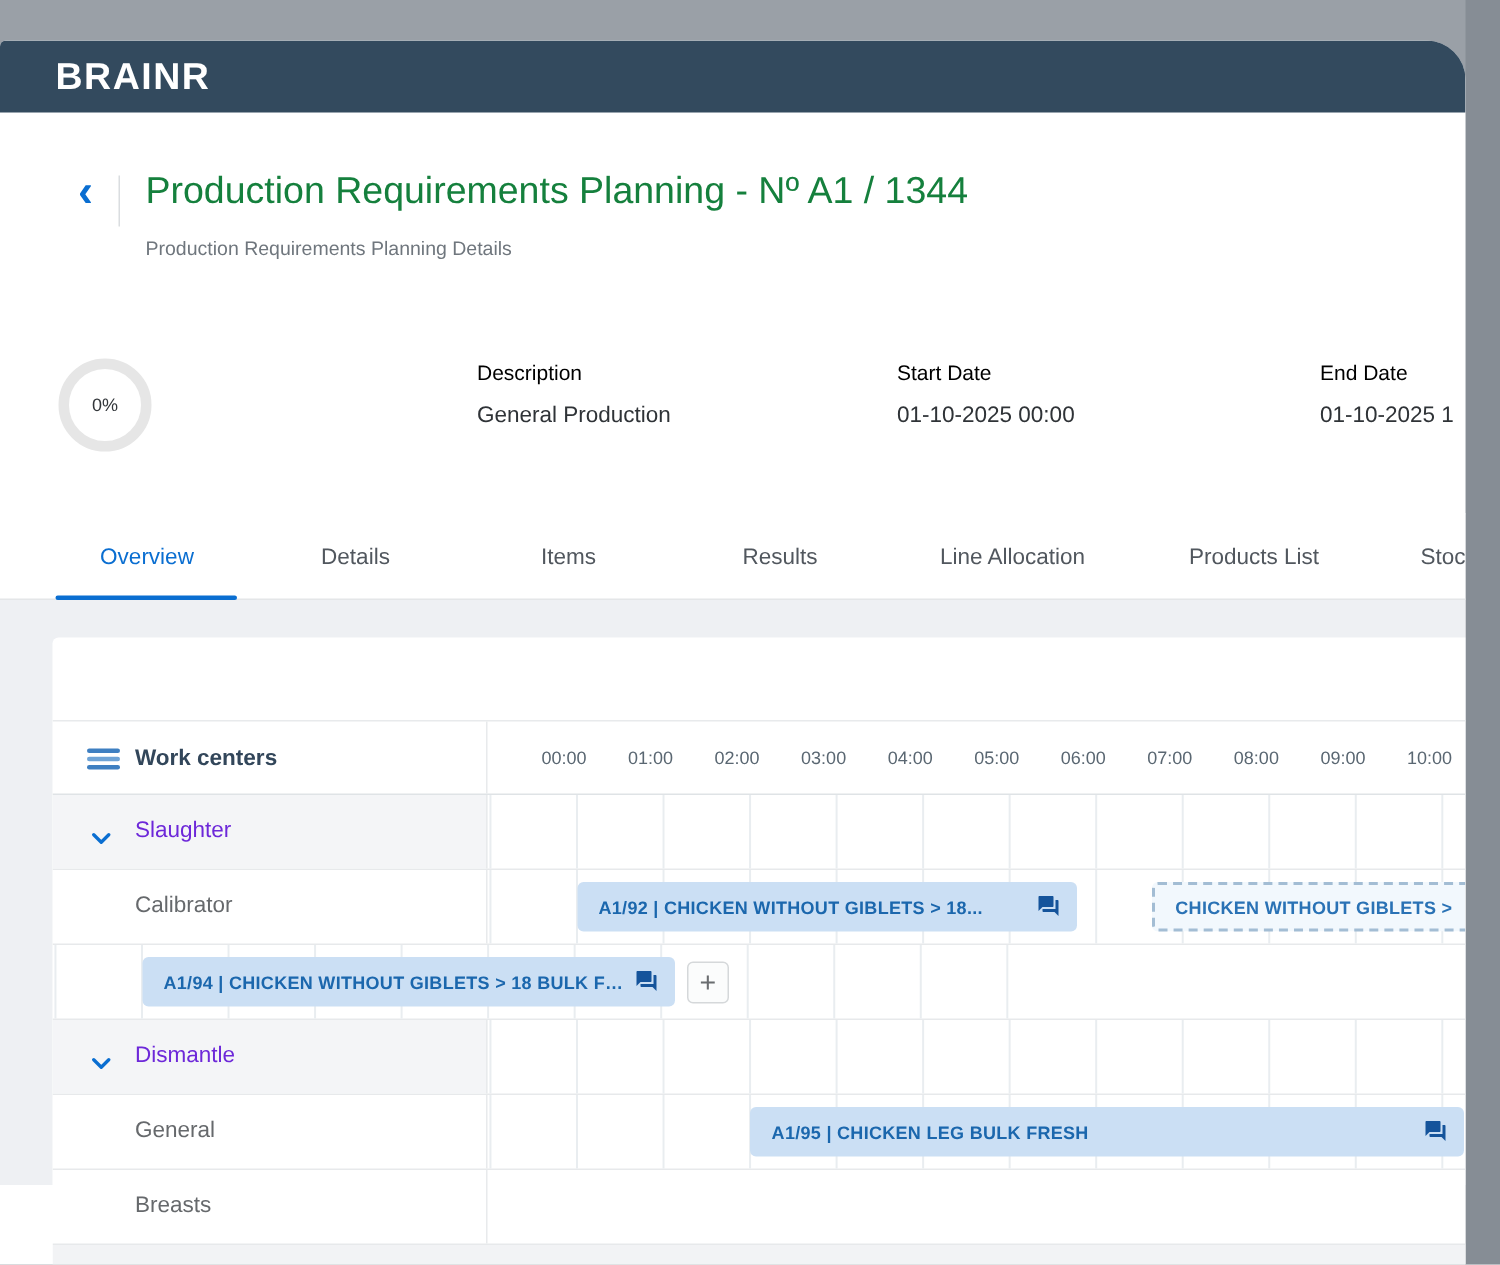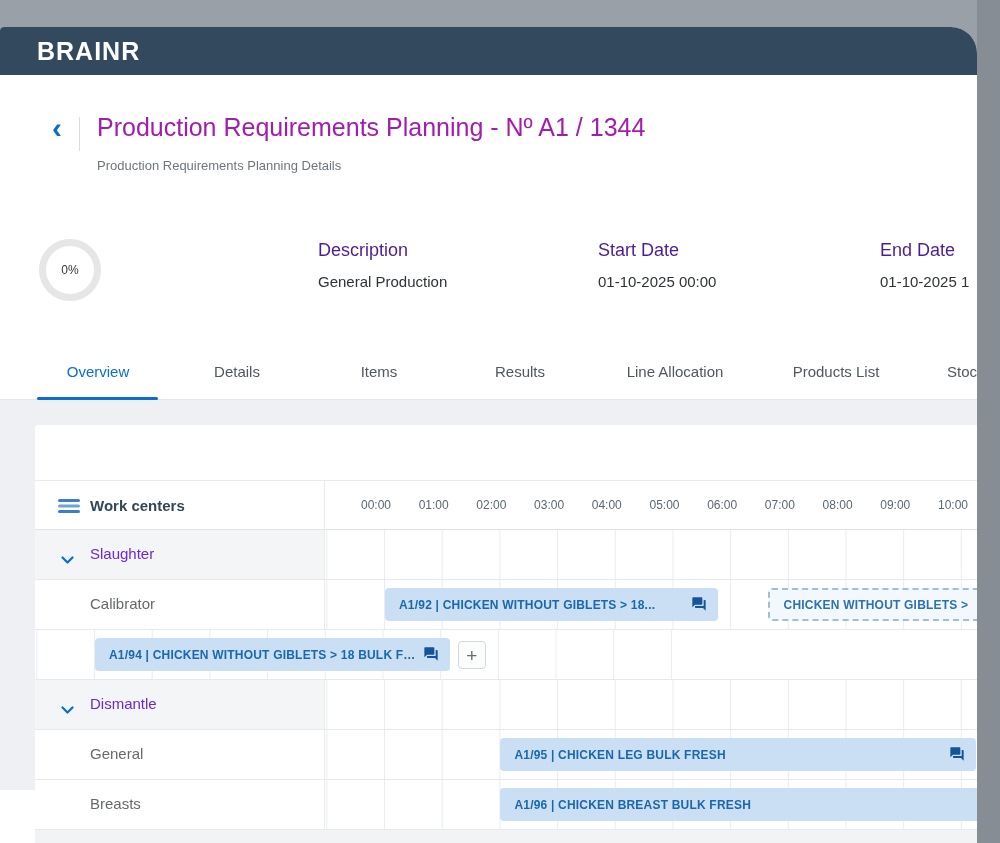--- a/index.html
+++ b/index.html
@@ -17,32 +17,32 @@
     background:#ffffff; border-radius:4px 26px 0 0; overflow:hidden;
   }
   .app-header {
     height:48px; background:#334a5e; display:flex; align-items:center; padding-left:37px;
   }
   .brand { color:#ffffff; font-size:25px; font-weight:bold; letter-spacing:1px; }
 
   .back-btn { position:absolute; left:44px; top:88px; width:26px; height:30px;
     color:#0a6ed1; font-size:30px; font-weight:600; line-height:26px; text-align:center; cursor:pointer; }
   .title-divider { position:absolute; left:79px; top:90px; width:1px; height:34px; background:#dadde0; }
-  .page-title { position:absolute; left:97px; top:86px; font-size:25px; color:#a21caf; font-weight:500; }
+  .page-title { position:absolute; left:97px; top:86px; font-size:25px; color:#15803d; font-weight:500; }
   .page-subtitle { position:absolute; left:97px; top:131px; font-size:13px; color:#6f767d; }
 
   .progress-ring {
     position:absolute; left:39px; top:212px; width:62px; height:62px;
     border:7px solid #e6e6e6; border-radius:50%;
     display:flex; align-items:center; justify-content:center;
   }
   .progress-ring span { font-size:12px; color:#32363a; }
 
   .field { position:absolute; top:213px; }
-  .field .f-label { font-size:18px; color:#4c1d95; margin-bottom:12px; }
+  .field .f-label { font-size:14px; color:#000000; margin-bottom:12px; }
   .field .f-value { font-size:15px; color:#2f3337; white-space:nowrap; }
   .info-border { position:absolute; left:0; top:315px; width:977px; height:1px; background:#e8eaec; }
 
   .tabbar { position:absolute; left:0; top:315px; width:977px; height:58px; background:#ffffff; border-bottom:1px solid #e4e6e8; }
   .tab { position:absolute; top:0; height:58px; display:flex; align-items:center; transform:translateX(-50%);
          font-size:15px; color:#51575e; cursor:pointer; white-space:nowrap; }
   .tab.active { color:#0a6ed1; }
   .tab-underline { position:absolute; left:37px; top:55px; width:121px; height:3px; background:#0a6ed1; border-radius:2px; }
 
   .content { position:absolute; left:0; top:373px; width:977px; height:390px; background:#eef0f3; }
@@ -219,23 +219,18 @@
                 <svg class="c-icon" viewBox="0 0 24 24">
   <path fill="#15549b" d="M21 6h-2v9H6v2c0 .55.45 1 1 1h11l4 4V7c0-.55-.45-1-1-1zM17 12V3c0-.55-.45-1-1-1H3c-.55 0-1 .45-1 1v14l4-4h10c.55 0 1-.45 1-1z"></path>
                 </svg>
               </div>
             </div>
           </div>
           <div class="g-row item">
             <div class="g-label-cell">
               <span class="row-label">Breasts</span>
             </div>
-            <div class="g-timeline">
-              <div class="bar" style="left: 175.4px; width: 519.3px;">
-                <span class="bar-text">A1/96 | CHICKEN BREAST BULK FRESH</span>
-              </div>
-            </div>
           </div>
           <div class="partial-row"></div>
         </div>
     </div>
   </div>
 </div>
 
 </body></html>

